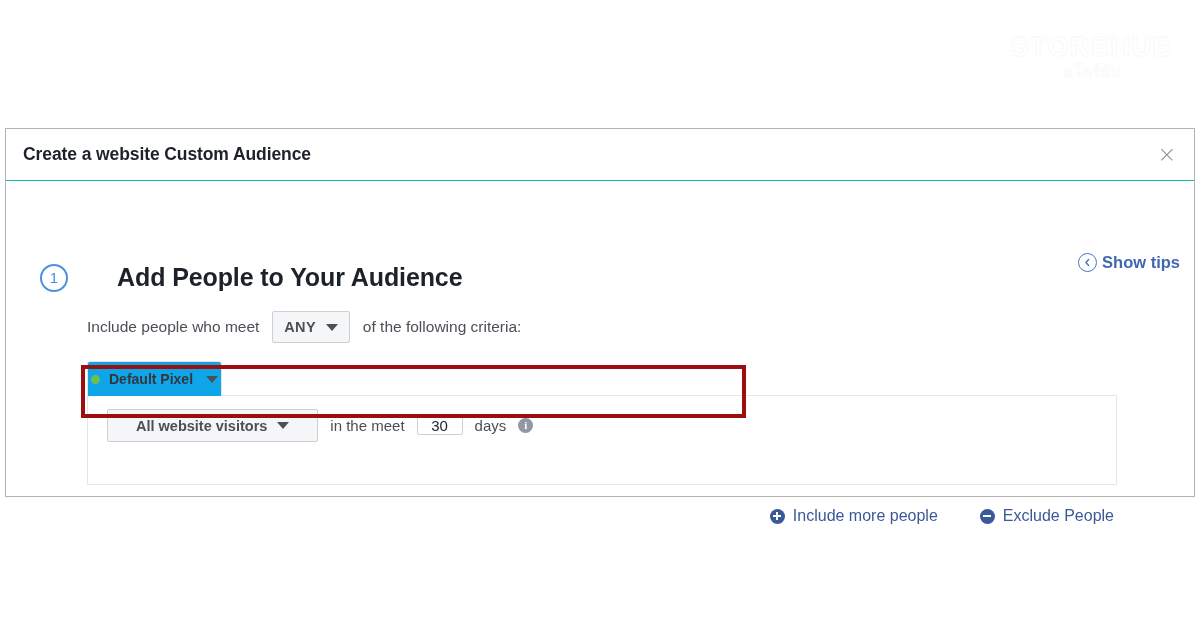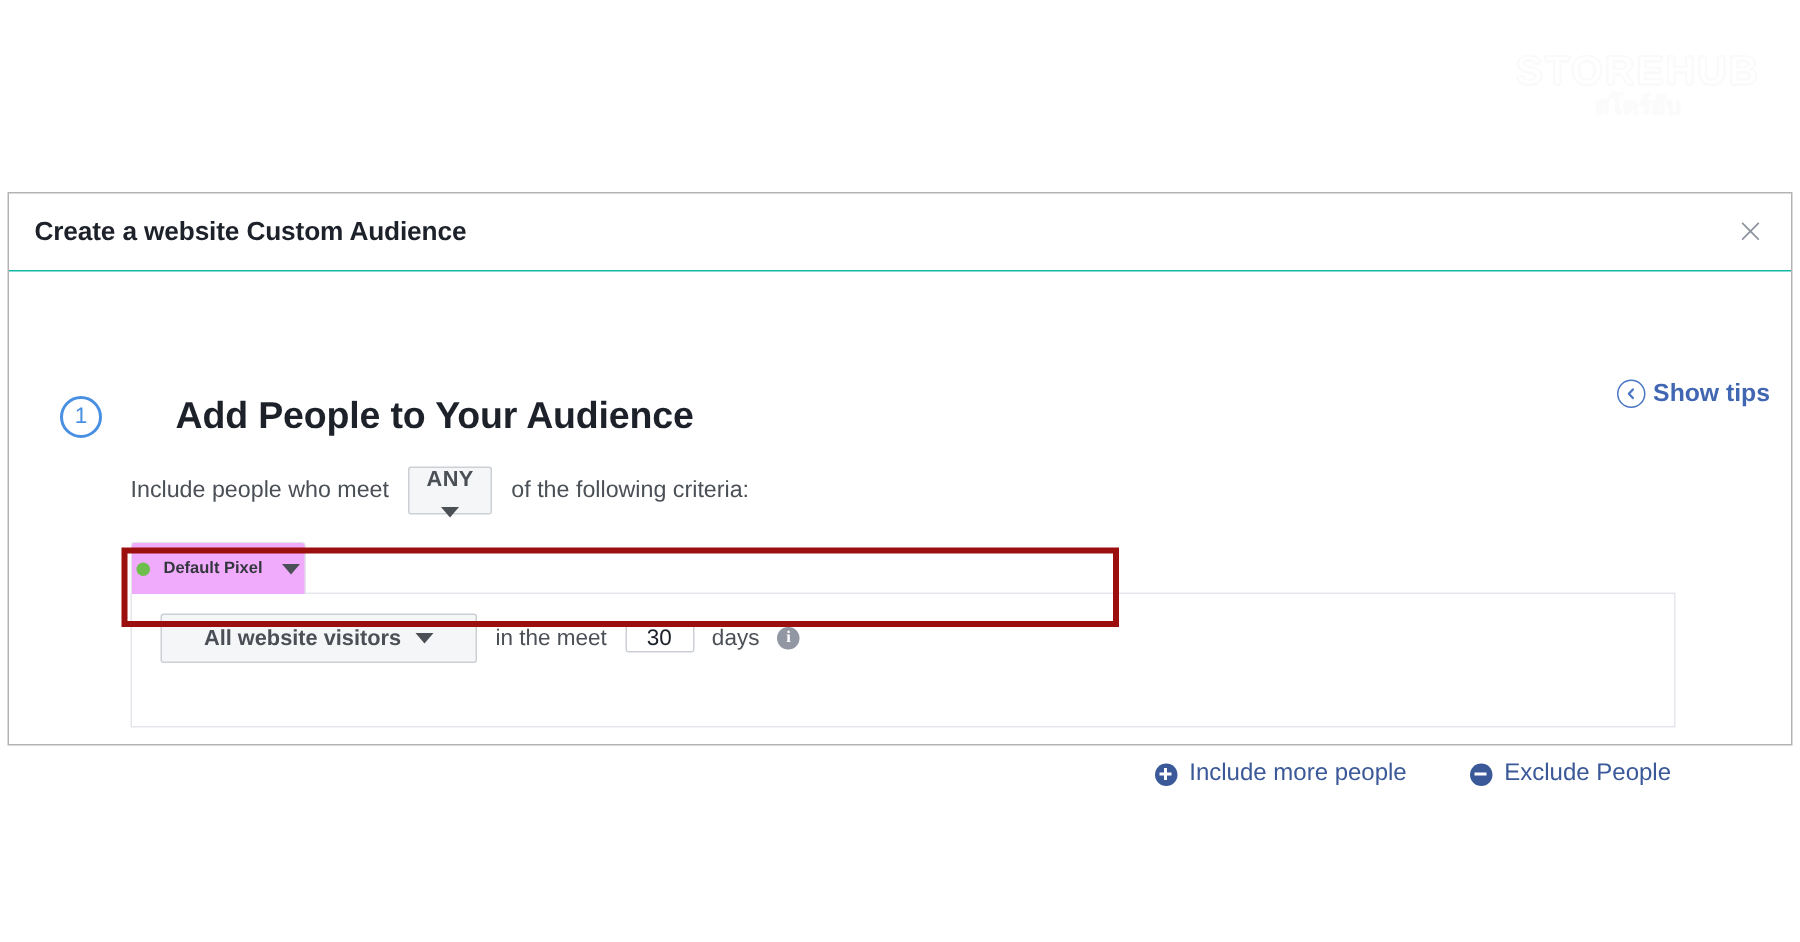--- a/index.html
+++ b/index.html
@@ -167,43 +167,42 @@
     font-weight: bold;
     cursor: pointer;
     box-sizing: border-box;
     white-space: nowrap;
   }
   .dd-any {
     height: 32px;
     padding: 0 11px;
     font-size: 14.5px;
     letter-spacing: 0.3px;
-    flex-direction: column;
   }
   .caret {
     width: 0; height: 0;
     border-left: 6px solid transparent;
     border-right: 6px solid transparent;
     border-top: 7px solid #4b4f56;
     flex: 0 0 auto;
   }
 
   
   .pixel-tab-wrap { padding: 18px 0 0 81px; }
   .pixel-tab {
     display: inline-flex;
     align-items: center;
     gap: 9px;
     height: 35px;
     padding: 0 3px;
-    background: #f0abfc;
+    background: #0ea5e9;
     border: 1px solid #e2e4e8;
     border-bottom: none;
     border-radius: 3px 3px 0 0;
-    font-size: 11px;
+    font-size: 14px;
     font-weight: bold;
     color: #33373d;
     cursor: pointer;
     box-sizing: border-box;
     position: relative;
     z-index: 2;
   }
   .pixel-dot {
     width: 9px; height: 9px;
     border-radius: 50%;

